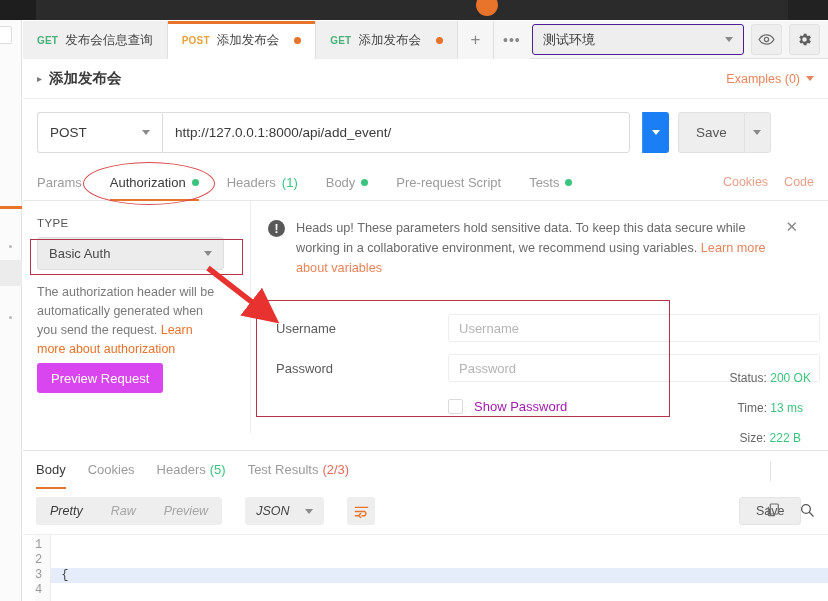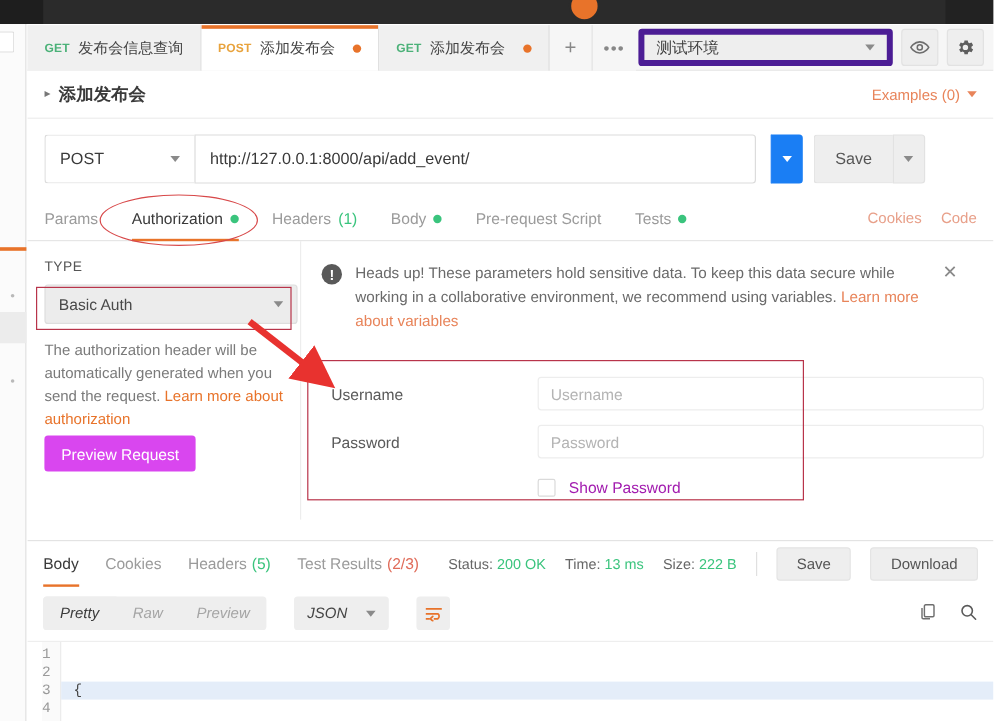--- a/index.html
+++ b/index.html
@@ -72,21 +72,21 @@
     border-right:1px solid #e0e0e0; background:#f6f6f6;
   }
   .tab-more { font-size:14px; letter-spacing:1px; border-right:none; }
   .tabstrip .filler { flex:1; background:#f6f6f6; }
 
   
   .envbar {
     position:absolute; right:8px; top:24px; display:flex; align-items:center; gap:7px;
   }
   .env-select {
-    width:212px; height:31px; background:#eeeeee; border:5px solid #4c1d95; border-radius:3px;
+    width:212px; height:31px; background:#eeeeee; border:1px solid #4c1d95; border-radius:3px;
     display:flex; align-items:center; justify-content:space-between; padding:0 10px;
     font-size:13px; color:#3c3c3c; cursor:pointer;
   }
   .icon-btn {
     width:31px; height:31px; background:#eeeeee; border:1px solid #e2e2e2; border-radius:3px;
     display:flex; align-items:center; justify-content:center; cursor:pointer; color:#666;
   }
   .caret { width:0;height:0;border-left:4px solid transparent;border-right:4px solid transparent;border-top:5px solid #8a8a8a; }
 
   
@@ -158,21 +158,21 @@
   .cnt-green { color:#3ac47d; }
   .cnt-red { color:#e06c5a; }
   .reqtabs .rtail {
     margin-left:auto; display:flex; gap:16px; font-size:12.5px; color:#e8a08a;
   }
   .reqtabs .rtail span { cursor:pointer; }
 
   
   .authleft {
     position:absolute; left:23px; top:201px; width:228px; height:232px;
-    border-right:1px solid #ededed; padding:16px 2px 0 14px;
+    border-right:1px solid #ededed; padding:16px 26px 0 14px;
   }
   .type-label { font-size:11.5px; color:#555; letter-spacing:.4px; margin-bottom:8px; }
   .type-select {
     height:33px; background:#ececec; border:1px solid #dedede; border-radius:3px;
     display:flex; align-items:center; justify-content:space-between; padding:0 11px;
     font-size:13px; color:#4a4a4a; cursor:pointer;
   }
   .auth-note {
     margin-top:13px; font-size:12.5px; line-height:19px; color:#7a7a7a; max-width:200px;
   }
@@ -220,21 +220,21 @@
     background:#fff;
   }
   .resptab {
     position:relative; font-size:13px; color:#9b9b9b; margin-right:22px; height:38px;
     display:flex; align-items:center; gap:4px; cursor:pointer;
   }
   .resptab.active { color:#3a3a3a; }
   .resptab.active::after {
     content:""; position:absolute; left:0; right:0; bottom:0; height:2px; background:#e8732a;
   }
-  .meta { margin-left:auto; display:flex; align-items:center; gap:16px; font-size:12px; color:#666; }
+  .meta { margin-left:auto; display:flex; align-items:center; gap:16px; font-size:12px; color:#666;flex-direction:column; }
   .meta b { font-weight:normal; color:#3ac47d; }
   .meta-sep { width:1px; height:20px; background:#e0e0e0; }
   .sm-btn {
     background:#eeeeee; border:1px solid #e4e4e4; border-radius:3px; color:#555;
     font-size:12.5px; height:28px; padding:0 16px; display:flex; align-items:center; cursor:pointer;
   }
 
   
   .fmtbar {
     position:absolute; left:23px; top:488px; width:805px; height:46px;

